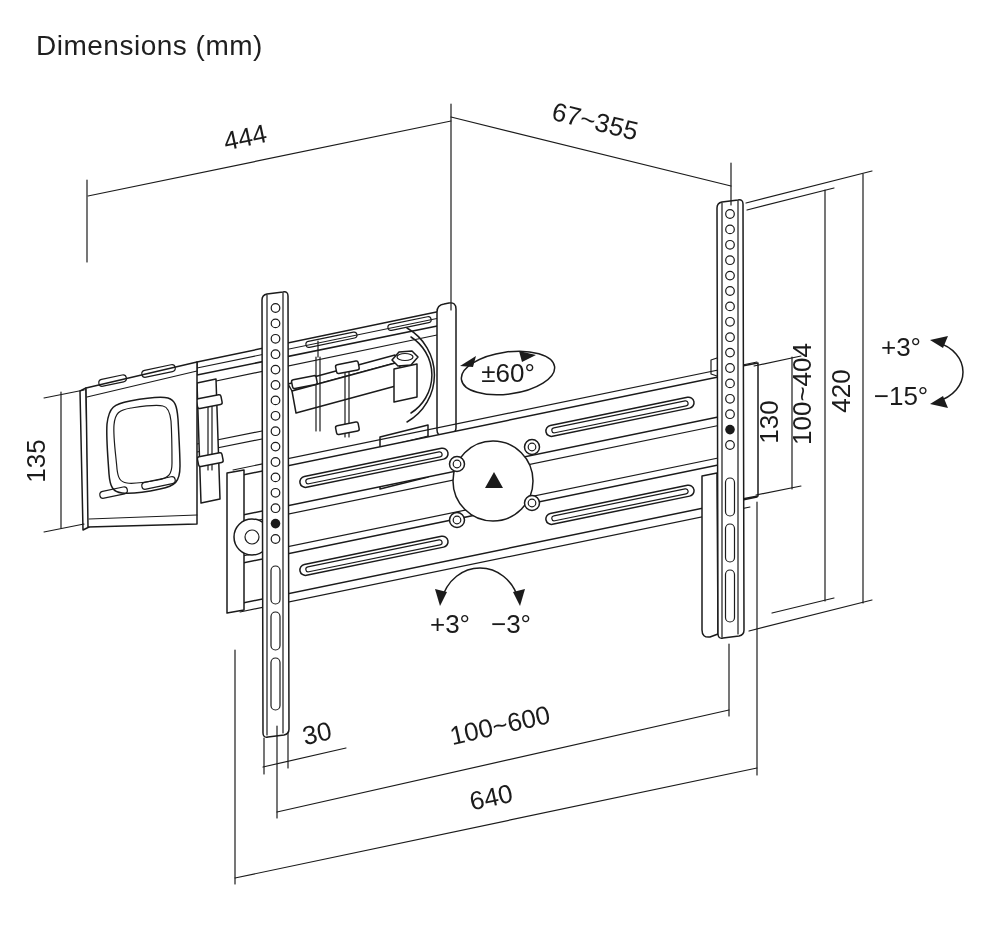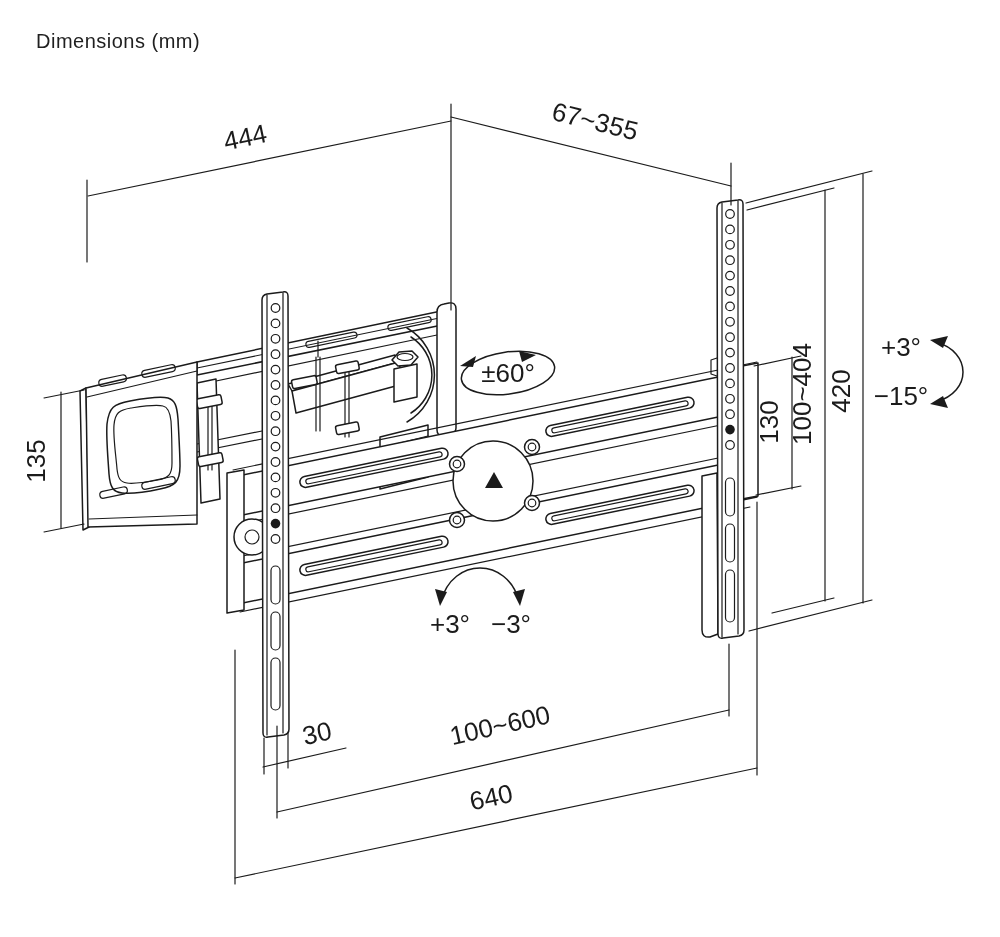--- a/index.html
+++ b/index.html
@@ -1,17 +1,17 @@
 <!DOCTYPE html>
 <html><head>
 <meta charset="utf-8">
 <style>
   html,body{margin:0;padding:0;background:#fff;}
   body{width:1000px;height:937px;position:relative;font-family:"Liberation Sans",sans-serif;overflow:hidden;}
-  .page-title{position:absolute;left:36px;top:30px;font-size:20px;letter-spacing:.5px;color:#1f1f1f;}
+  .page-title{position:absolute;left:36px;top:30px;font-size:28px;letter-spacing:.5px;color:#1f1f1f;}
   svg{position:absolute;left:0;top:0;}
   .ln{fill:none;stroke:#1b1b1b;stroke-width:1.5;stroke-linejoin:round;stroke-linecap:round;}
   .th{fill:none;stroke:#1b1b1b;stroke-width:1.2;stroke-linejoin:round;stroke-linecap:round;}
   .wf{fill:#ffffff;stroke:#1b1b1b;stroke-width:1.5;stroke-linejoin:round;}
   .dk{fill:#1b1b1b;stroke:none;}
   .dim{fill:none;stroke:#1b1b1b;stroke-width:1.2;stroke-linecap:round;}
   text{font-family:"Liberation Sans",sans-serif;font-size:26px;fill:#1b1b1b;}
 </style>
 </head>
 <body>

